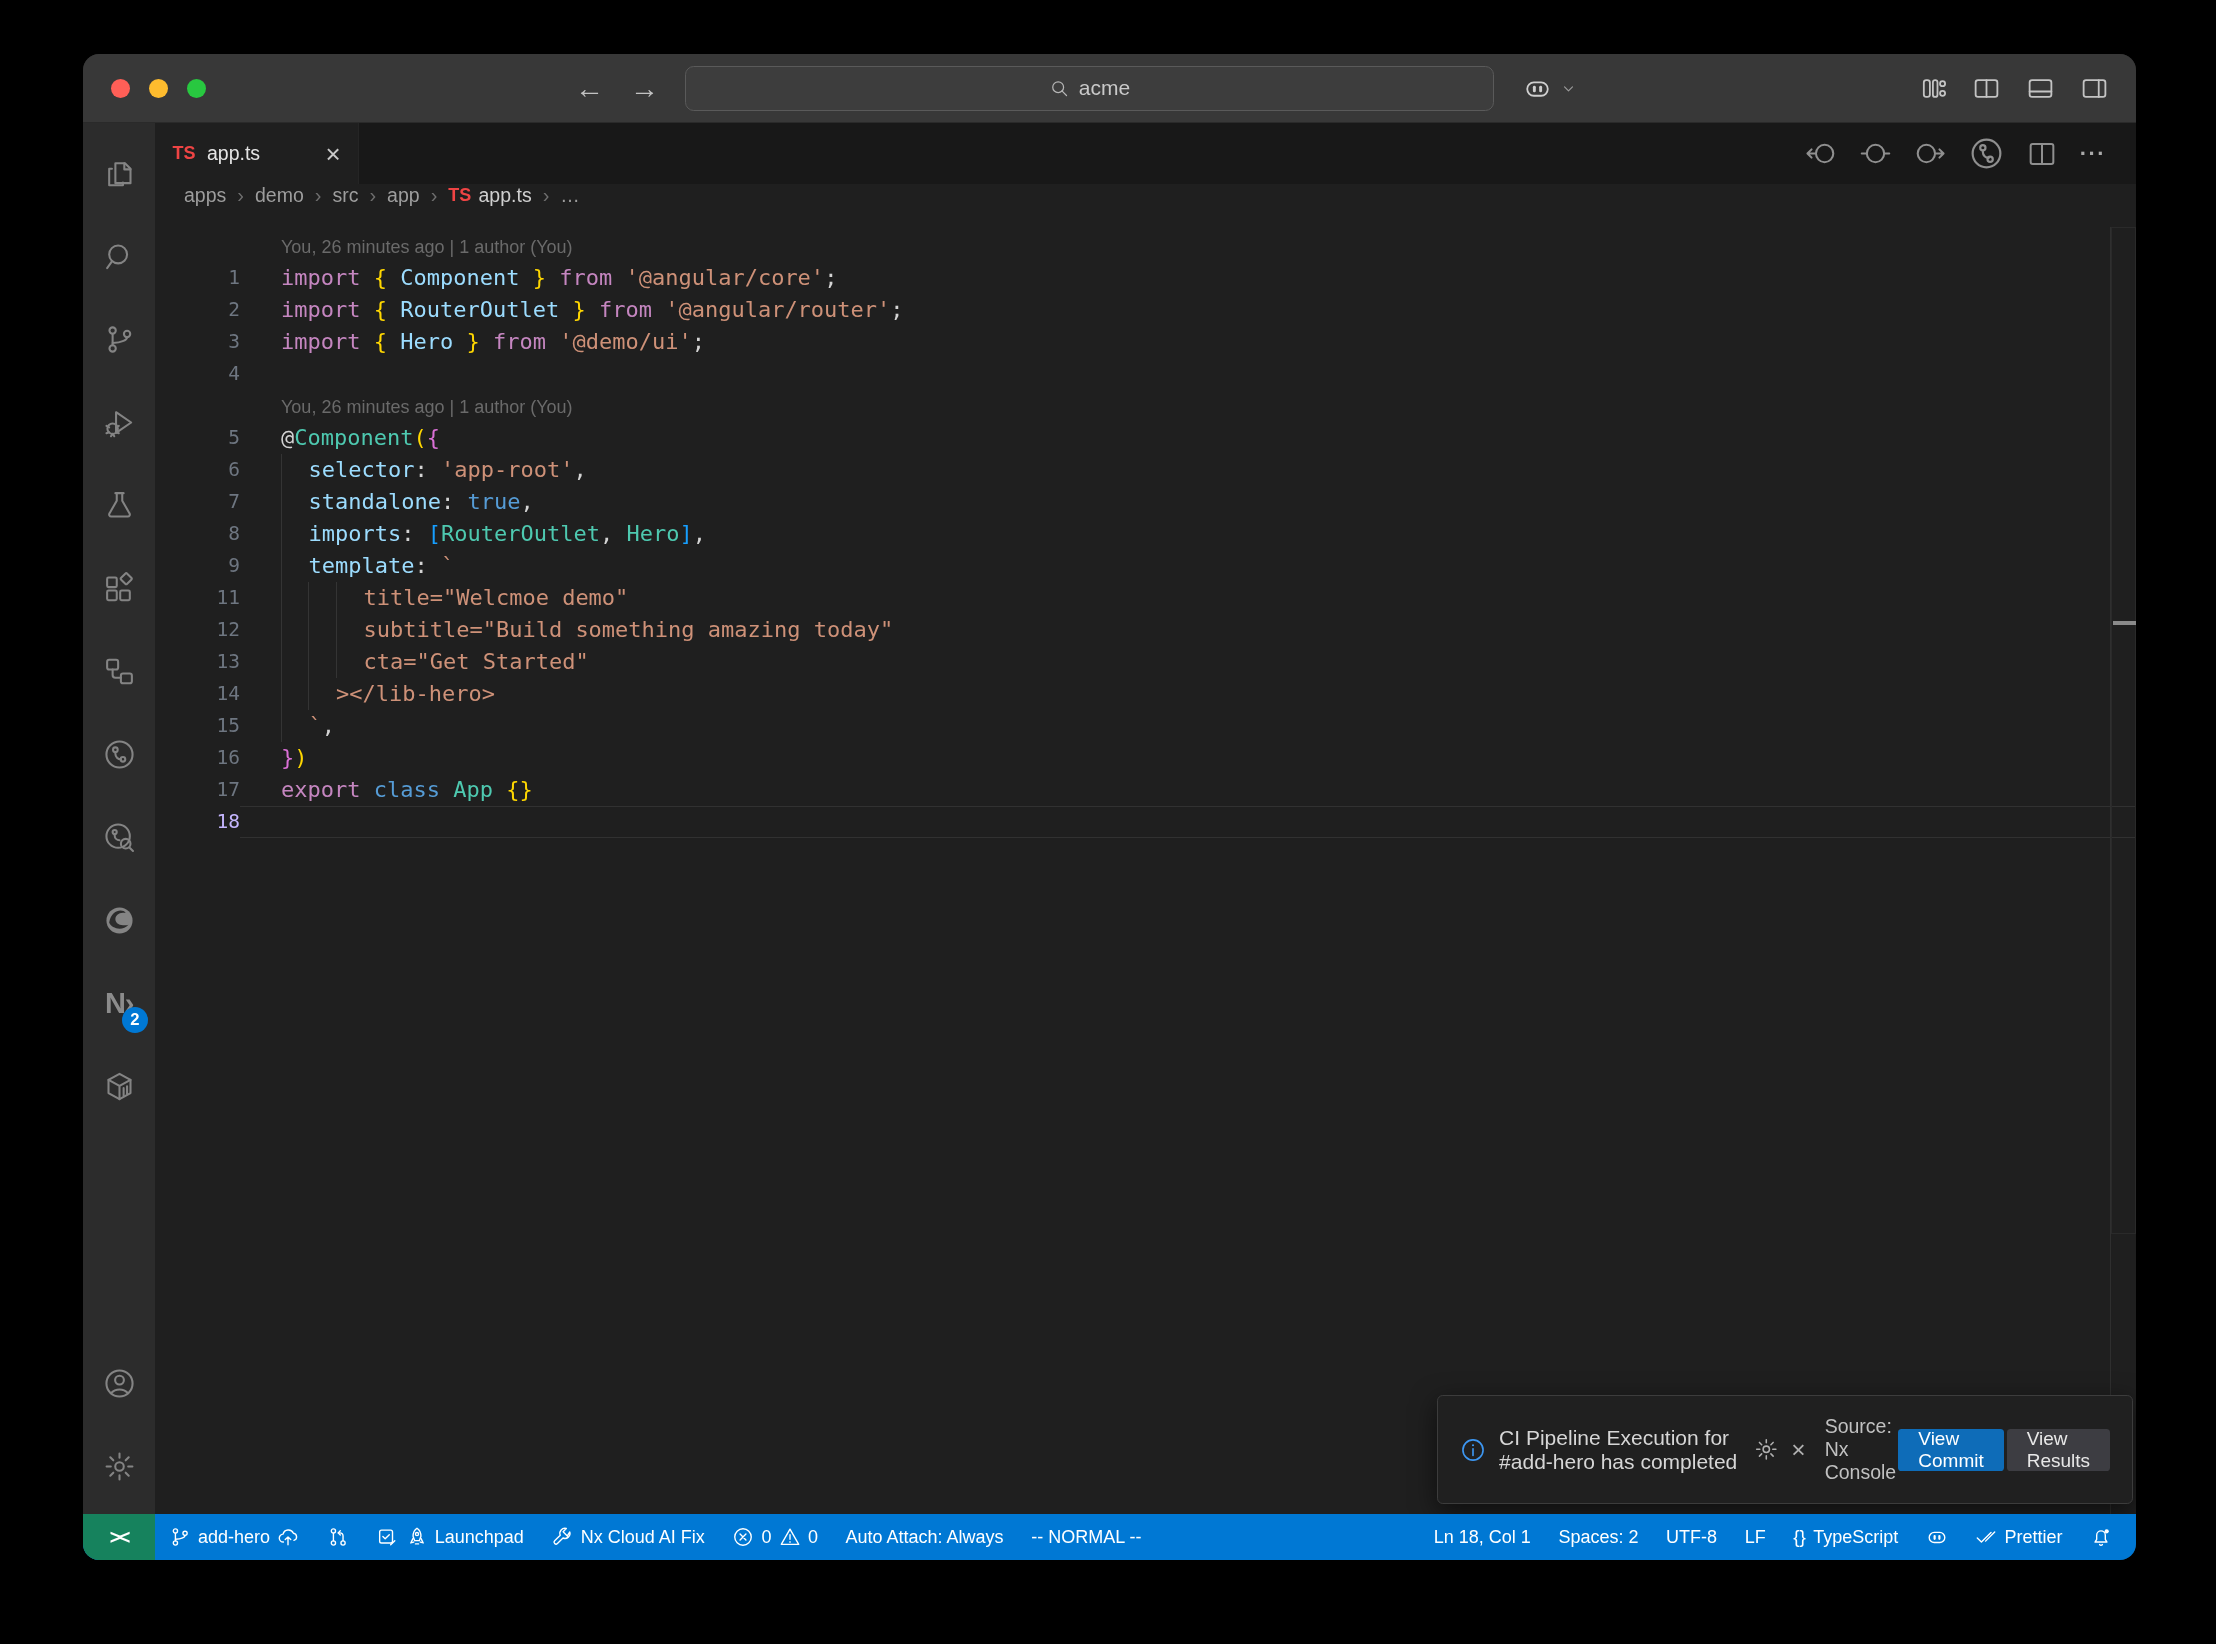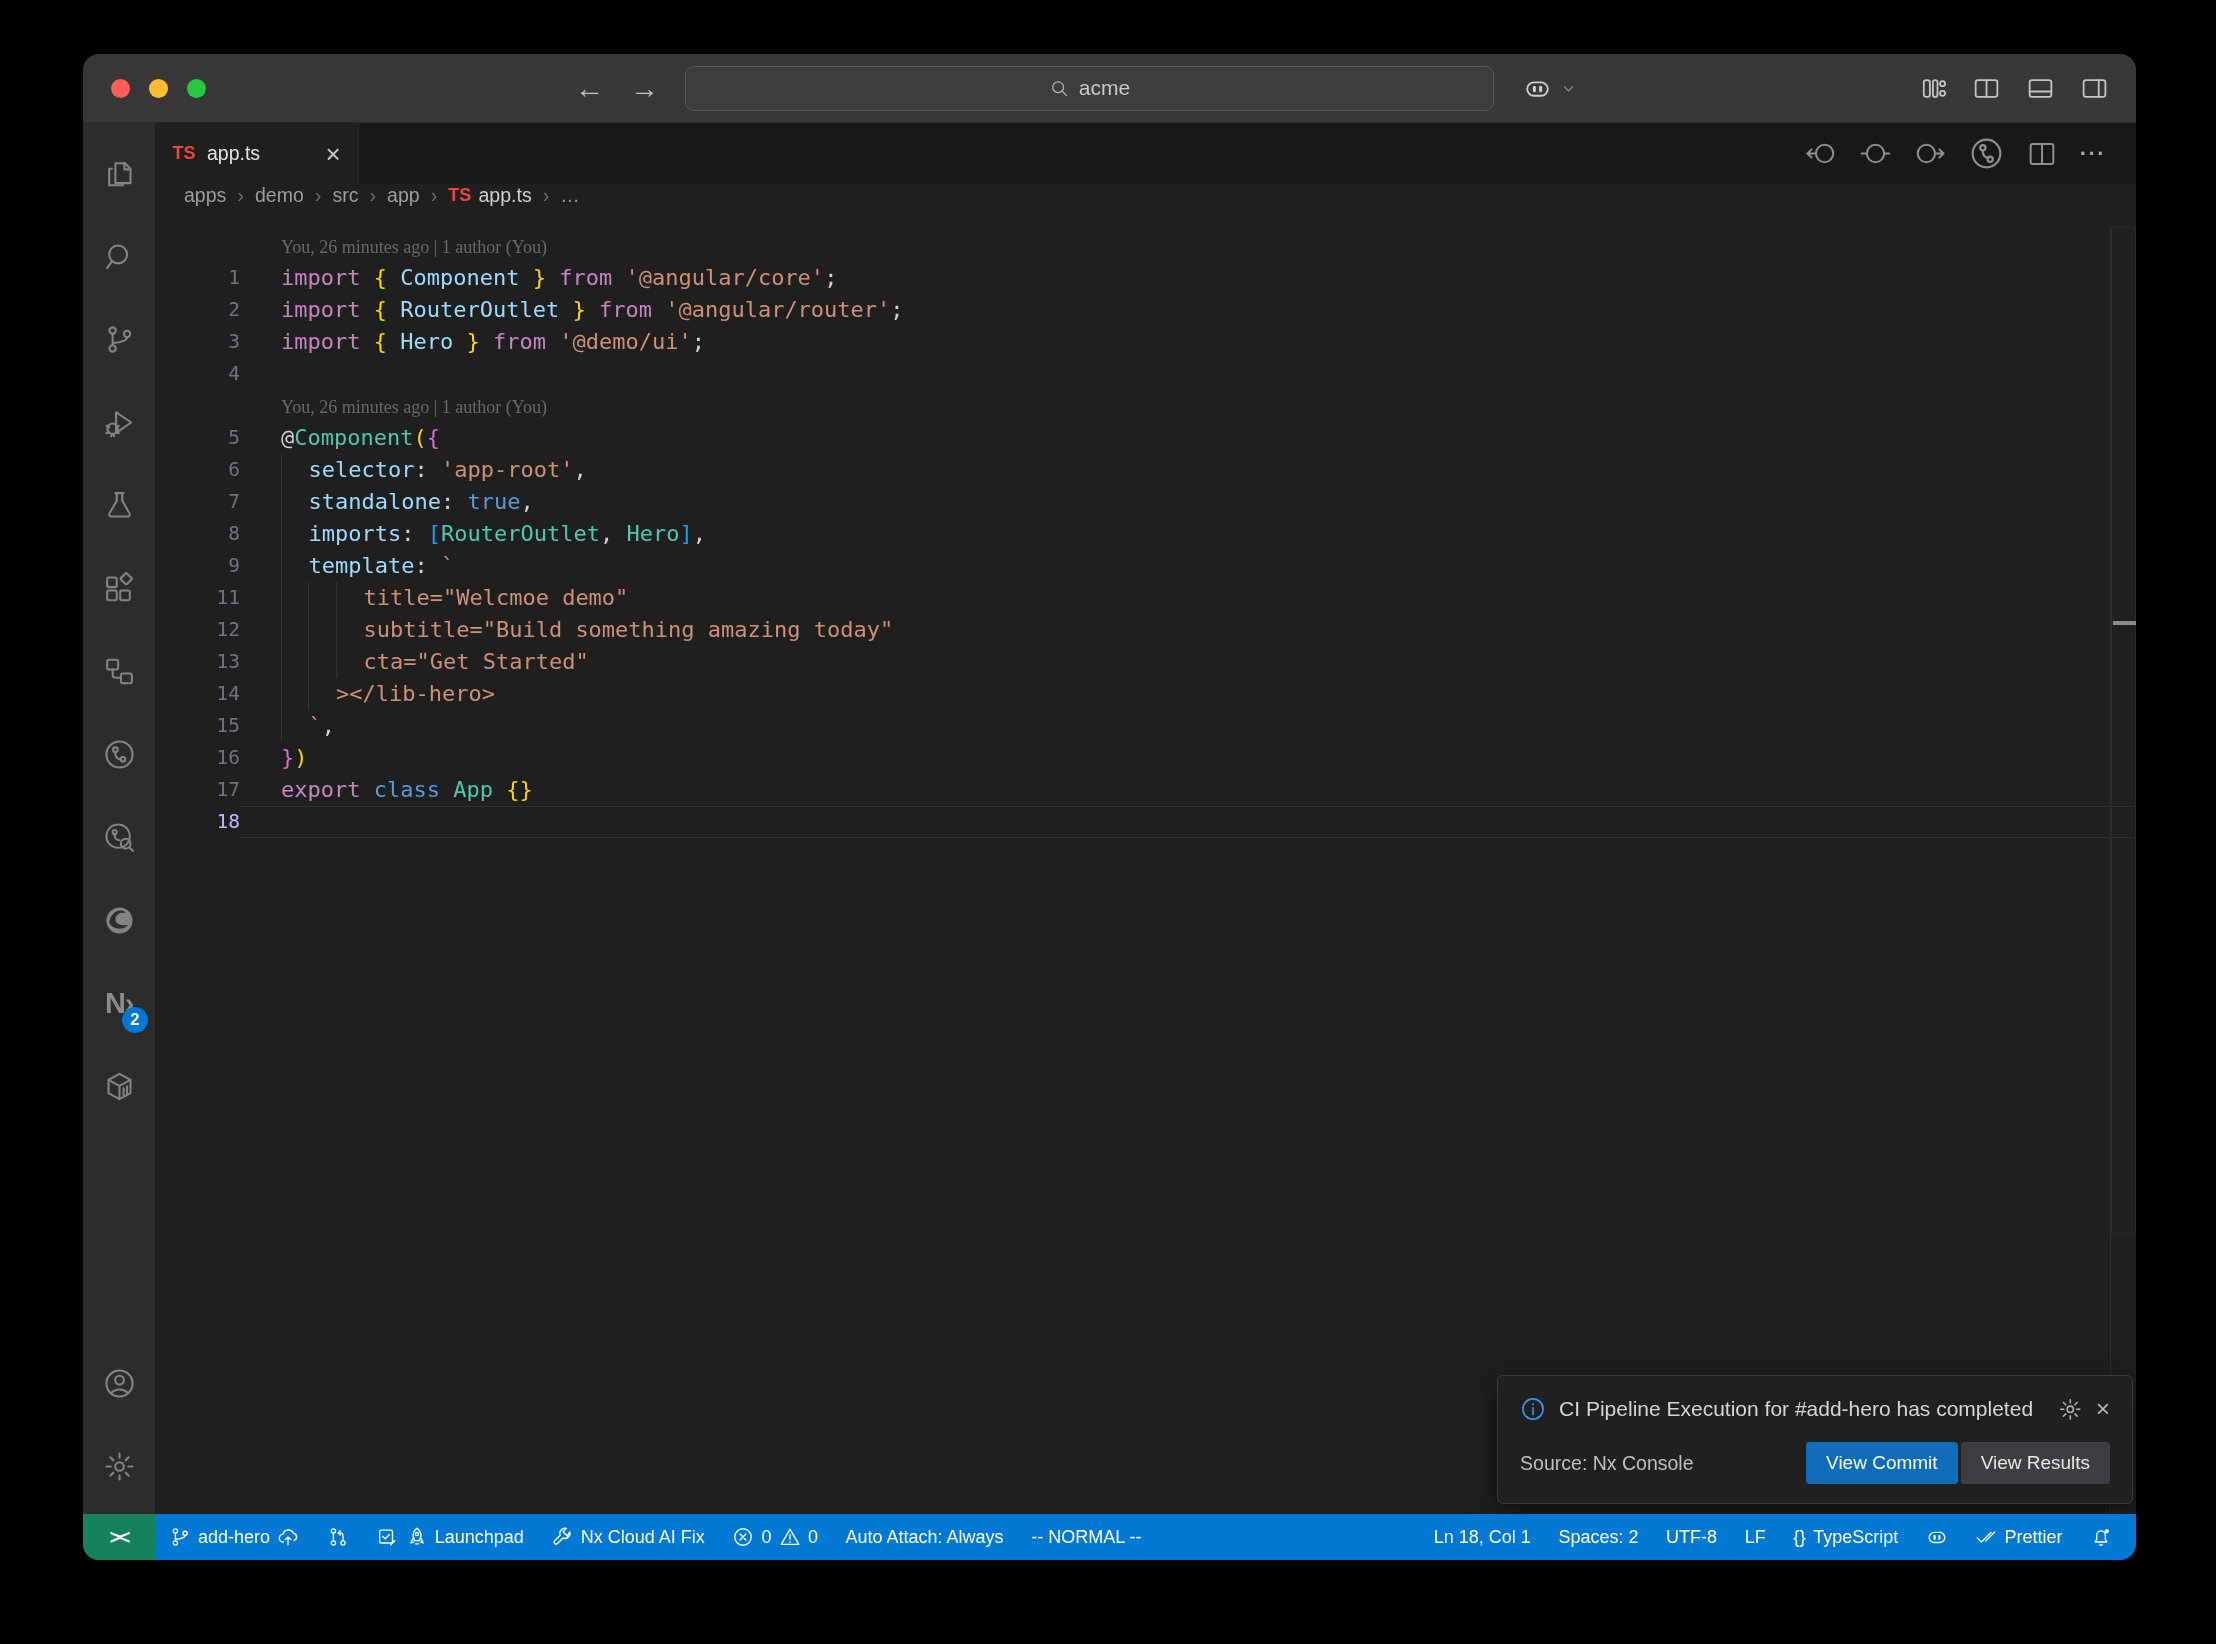--- a/index.html
+++ b/index.html
@@ -49,31 +49,31 @@
   
   .editor{flex:1;position:relative;background:#1f1f1f;font-family:"DejaVu Sans Mono","Liberation Mono",monospace;
           font-size:22px;overflow:hidden;}
   .rows{padding-top:2.9px;}
   .row{display:flex;height:32px;line-height:32px;}
   .ln{width:85px;text-align:right;color:#6e7681;font-size:19.5px;flex-shrink:0;
       font-family:"DejaVu Sans Mono","Liberation Mono",monospace;}
   .line-body{padding-left:41px;white-space:pre;flex:1;}
   .row.current .line-body{border-top:1.4px solid #313131;border-bottom:1.4px solid #313131;box-sizing:border-box;}
   .row.current .ln{color:#c4b5fd;}
-  .blame{color:#6a6a6a;font-size:18px;font-family:Liberation Serif, serif;}
+  .blame{color:#6a6a6a;font-size:18px;font-family:Liberation Sans, sans-serif;}
   .ig{display:inline-block;width:2ch;height:32px;border-left:1.4px solid #343434;vertical-align:top;}
   .c-kw{color:#c586c0}.c-id{color:#9cdcfe}.c-ty{color:#4ec9b0}.c-str{color:#ce9178}.c-bl{color:#569cd6}
   .c-b1{color:#ffd700}.c-b2{color:#da70d6}.c-b3{color:#179fff}.c-pl{color:#d4d4d4}
   .overview{position:absolute;top:0;right:0;bottom:0;width:24.6px;border-left:1.4px solid #2f2f2f;}
   .ov-slider{position:absolute;top:0;left:0;right:0;height:1005px;border:0.7px solid #2a2a2a;}
   .ov-cursor{position:absolute;left:1.4px;right:0;top:394px;height:4.3px;background:#8a8a8a;}
   
-  .notification{position:absolute;right:2.9px;bottom:10px;width:636px;box-sizing:border-box;background:#202020;
+  .notification{position:absolute;right:2.9px;bottom:10px;width:696px;box-sizing:border-box;background:#202020;
                 border:0.7px solid #3c3c3c;border-radius:5.8px;box-shadow:0 7.2px 26px rgba(0,0,0,.55);
-                padding:19px 22px;display:flex;flex-direction:column;gap:19px;
+                padding:19px 22px;display:flex;flex-direction:row;gap:19px;
                 font-family:"Liberation Sans","DejaVu Sans",sans-serif;}
   .notif-top{display:flex;align-items:center;gap:13px;}
   .notif-title{flex:1;color:#d6d6d6;font-size:21px;}
   .notif-info{color:#3d97f2;display:flex;}
   .notif-gear,.notif-close{color:#b0b0b0;display:flex;font-size:24.6px;}
   .notif-bottom{display:flex;align-items:center;}
   .notif-source{color:#c0c0c0;font-size:19.5px;}
   .notif-btns{margin-left:auto;display:flex;gap:3px;}
   .btn{height:42px;padding:0 20px;border-radius:3.6px;font-size:19px;display:flex;align-items:center;color:#fff;}
   .btn.primary{background:#0e6cb8;}

